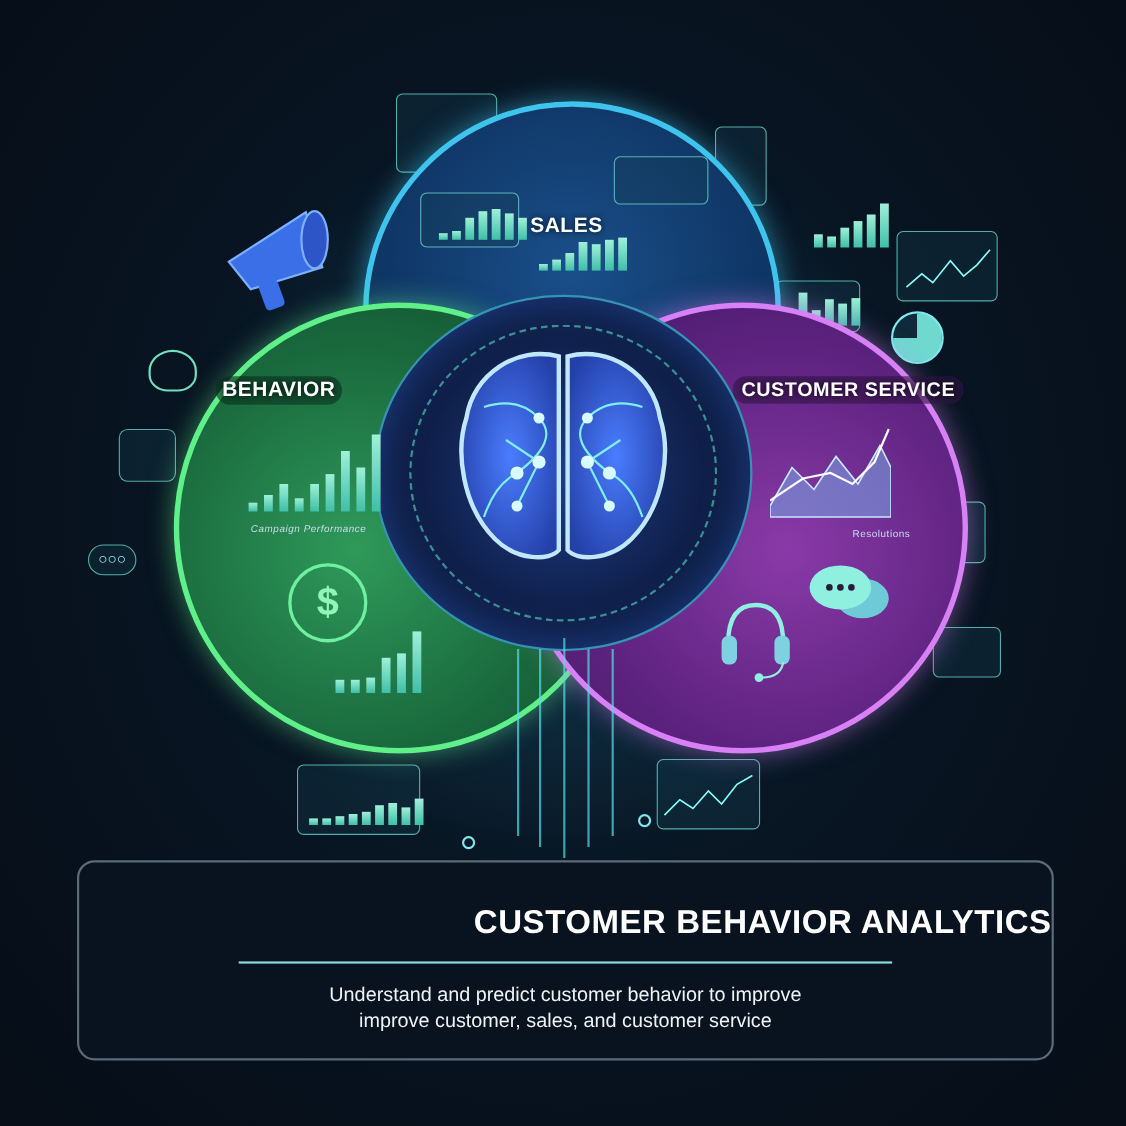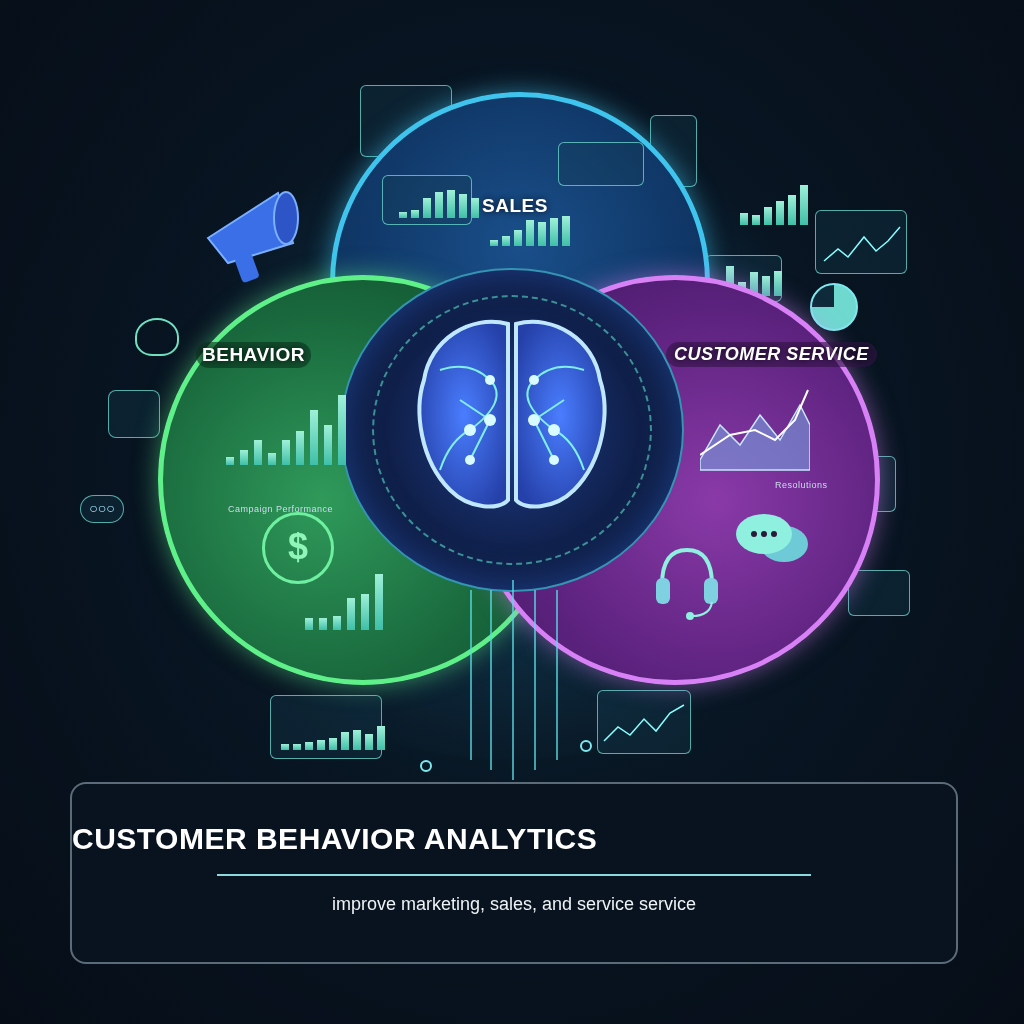--- a/index.html
+++ b/index.html
@@ -37,34 +37,34 @@
     box-shadow: inset 0 0 40px rgba(60,120,255,0.4);
   }
   .ring { position:absolute; left:372px; top:295px; width:276px; height:266px; border-radius:50%;
     border:2px dashed rgba(90,220,200,0.6); }
   .label {
     position:absolute; color:#ffffff; font-weight:bold; letter-spacing:0.5px;
     text-shadow: 0 0 6px rgba(0,0,0,0.8);
   }
   .lbl-sales { left:482px; top:195px; font-size:19px; }
   .lbl-marketing { left:196px; top:342px; font-size:19px; padding:2px 6px; background:rgba(10,50,30,0.6); border-radius:14px; }
-  .lbl-service { left:666px; top:342px; font-size:18px; padding:2px 8px; background:rgba(50,20,70,0.6); border-radius:14px;font-style:italic; }
+  .lbl-service { left:666px; top:342px; font-size:18px; padding:2px 8px; background:rgba(50,20,70,0.6); border-radius:14px; }
   
   .panel { position:absolute; border:1.5px solid rgba(110,220,210,0.75); border-radius:6px; background:rgba(20,60,80,0.35); }
   .bars { position:absolute; display:flex; align-items:flex-end; gap:4px; }
   .bar { background: linear-gradient(#9ff0d8, #3fbfa8); width:8px; }
   .caption { position:absolute; font-size:9px; color:#cde; letter-spacing:0.5px; }
   
   .card {
     position:absolute; left:70px; top:782px; width:884px; height:178px;
     border:2px solid #5c6b78; border-radius:16px;
     background: rgba(9,20,32,0.92);
   }
   .card-title {
-    position:absolute; left:0; right:0; top:38px; text-align:left;
+    position:absolute; left:0; right:0; top:38px; text-align:right;
     color:#ffffff; font-weight:bold; font-size:30px; letter-spacing:0.5px;
   }
   .card-rule { position:absolute; left:145px; right:145px; top:90px; height:2px; background:#8ed9de; }
   .card-sub {
     position:absolute; left:0; right:0; top:108px; text-align:center;
     color:#eef3f6; font-size:18px; line-height:24px;
   }
   .circuit { position:absolute; width:2px; background:rgba(90,220,230,0.7); }
   .node { position:absolute; width:8px; height:8px; border-radius:50%; border:2px solid #7ee8ef; }
 </style>
@@ -190,21 +190,21 @@
   <div class="bar" style="height:8px"></div>
     <div class="bar" style="height:15px"></div>
     <div class="bar" style="height:25px"></div>
     <div class="bar" style="height:12px"></div>
     <div class="bar" style="height:25px"></div>
     <div class="bar" style="height:34px"></div>
     <div class="bar" style="height:55px"></div>
     <div class="bar" style="height:40px"></div>
     <div class="bar" style="height:70px"></div>
 </div>
-<div class="caption" style="left:228px;top:504px;">Campaign Performance</div>
+<div class="caption" style="left:228px;top:476px;font-style:italic;">Campaign Performance</div>
 <div class="abs" style="left:262px;top:512px;width:66px;height:66px;border-radius:50%;border:3px solid #6ff0a0;color:#8ff5b8;font-size:36px;text-align:center;line-height:64px;font-weight:bold;">$</div>
 <div class="bars" style="left:305px;top:570px;height:60px;gap:6px;">
   <div class="bar" style="height:12px"></div>
     <div class="bar" style="height:12px"></div>
     <div class="bar" style="height:14px"></div>
     <div class="bar" style="height:32px"></div>
     <div class="bar" style="height:36px"></div>
     <div class="bar" style="height:56px"></div>
 </div>
 
@@ -239,15 +239,16 @@
 <div class="circuit" style="left:512px;top:580px;height:200px;"></div>
 <div class="circuit" style="left:534px;top:590px;height:180px;"></div>
 <div class="circuit" style="left:556px;top:590px;height:170px;"></div>
 <div class="node" style="left:420px;top:760px;"></div>
 <div class="node" style="left:580px;top:740px;"></div>
 
 <div class="card">
   <div class="card-title">CUSTOMER BEHAVIOR ANALYTICS</div>
   <div class="card-rule"></div>
   <div class="card-sub">
-    <div>improve marketing, sales, and service service</div>
+    <div>Understand and predict customer behavior to improve</div>
+    <div>improve customer, sales, and customer service</div>
   </div>
 </div>
 
 </body></html>

